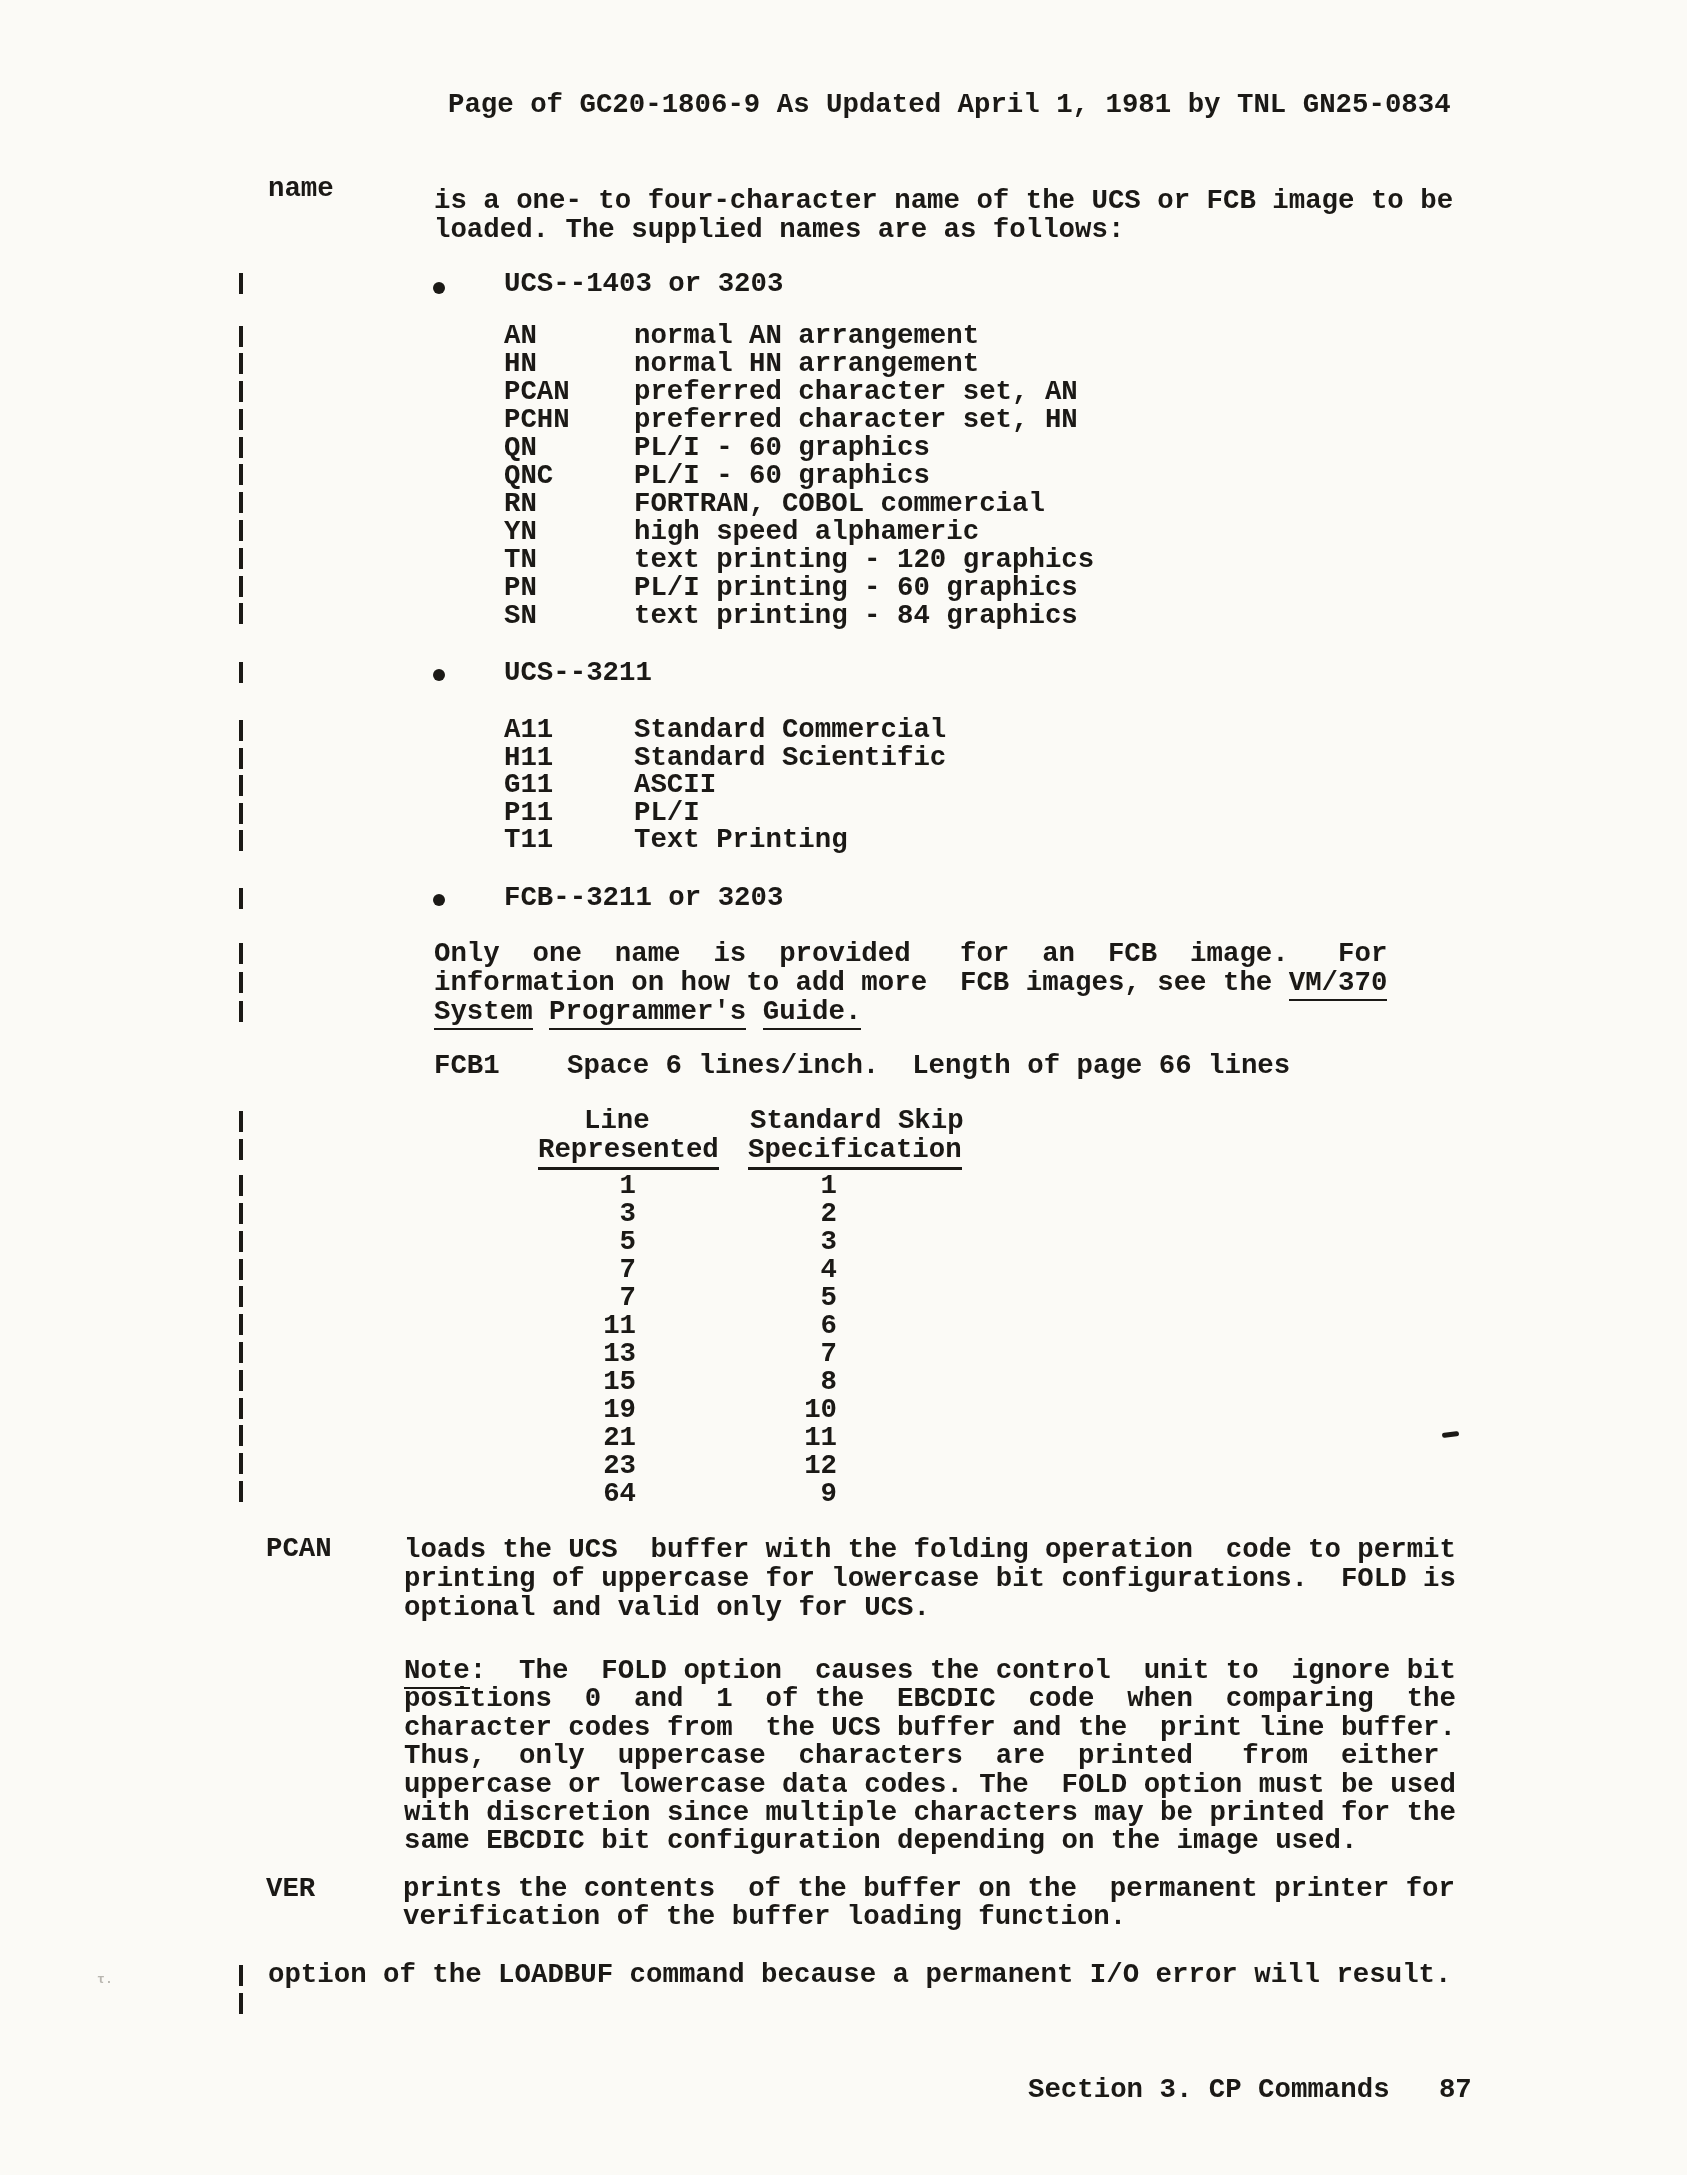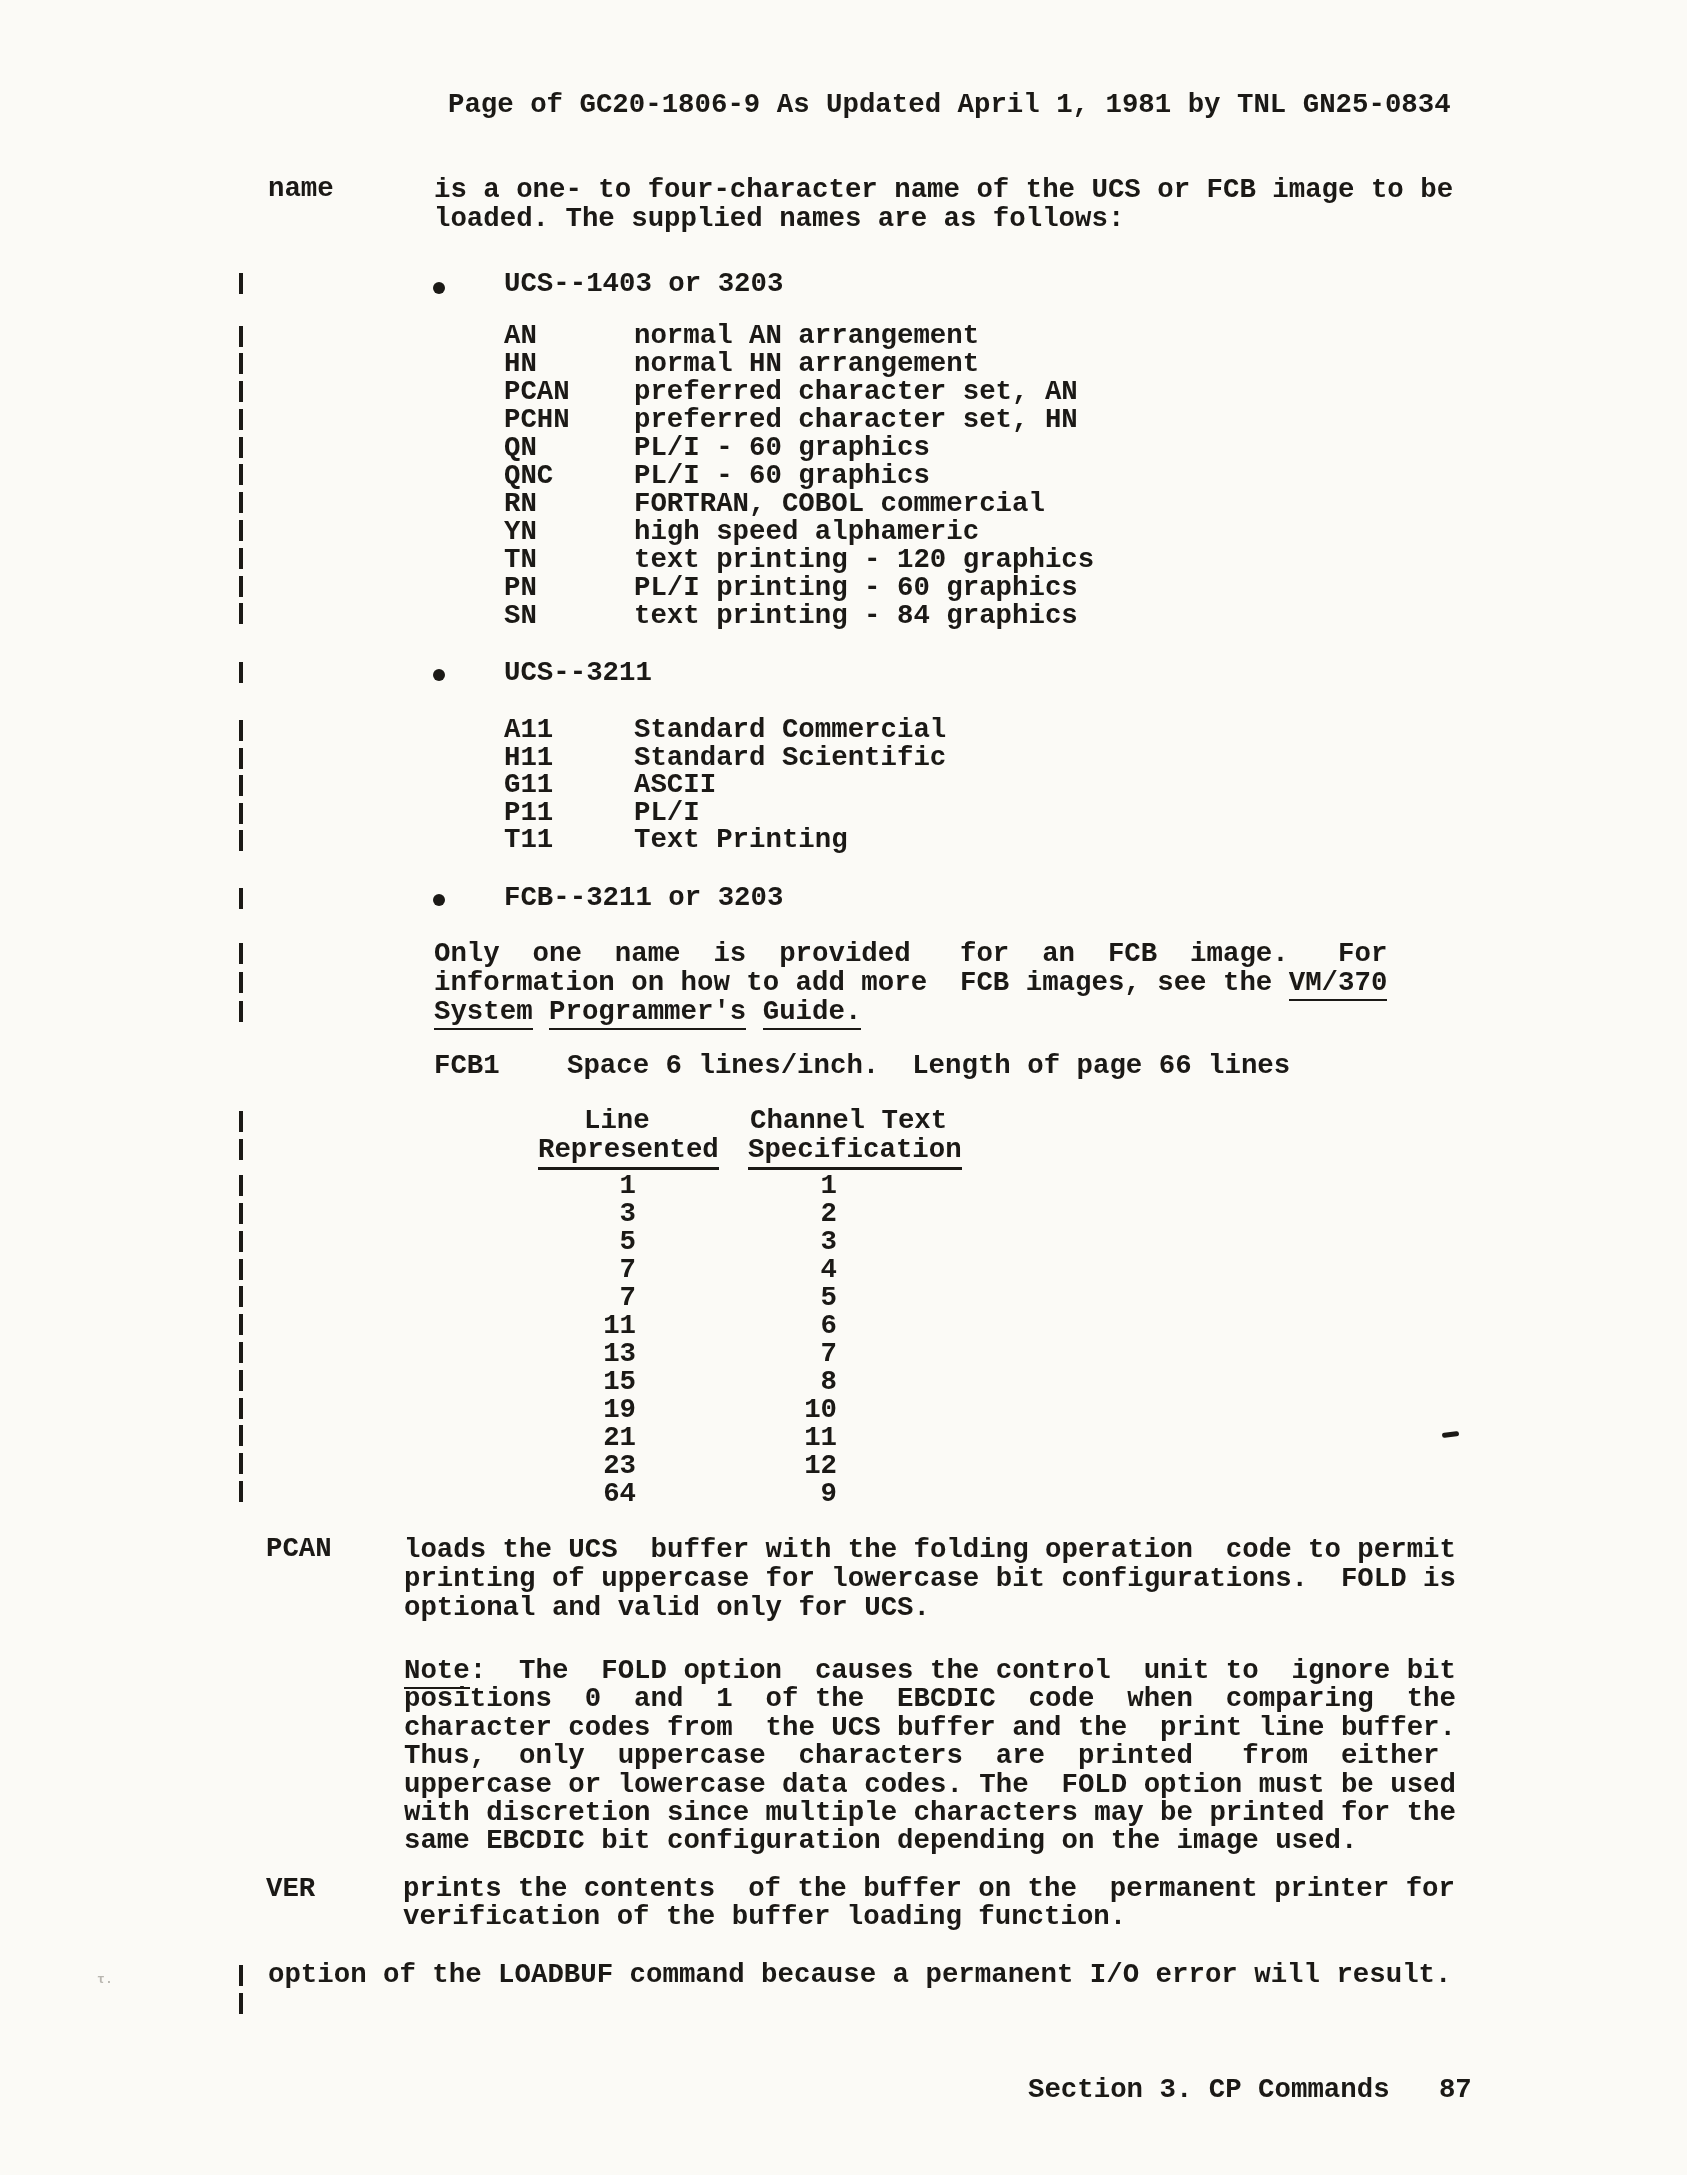--- a/index.html
+++ b/index.html
@@ -25,39 +25,39 @@
     font-size:13.2px;line-height:13.2px;}
 </style>
 </head>
 <body style="background: rgb(251, 250, 246);">
 
 <div id="page" style="background: rgb(251, 250, 246); color: rgb(27, 25, 22);">
 
   <div class="abs" style="left:448px;top:91px">Page of GC20-1806-9 As Updated April 1, 1981 by TNL GN25-0834</div>
 
   <div class="abs" style="left:268px;top:175px">name</div>
-  <div class="abs tblock" style="left:434px;top:175px"><div class="line" style="line-height: 29px; height: 29px;">is a one- to four-character name of the UCS or FCB image to be</div><div class="line" style="line-height: 29px; height: 29px;">loaded. The supplied names are as follows:</div></div>
+  <div class="abs tblock" style="left:434px;top:186px"><div class="line" style="line-height: 29px; height: 29px;">is a one- to four-character name of the UCS or FCB image to be</div><div class="line" style="line-height: 29px; height: 29px;">loaded. The supplied names are as follows:</div></div>
 
   <div class="blt" style="left:433px;top:282px"></div>
   <div class="abs" style="left:504px;top:270px">UCS--1403 or 3203</div>
   <div class="abs clist" style="left:504px;top:322px"><div class="line" style="line-height: 28px; height: 28px;"><span class="code">AN</span><span>normal AN arrangement</span></div><div class="line" style="line-height: 28px; height: 28px;"><span class="code">HN</span><span>normal HN arrangement</span></div><div class="line" style="line-height: 28px; height: 28px;"><span class="code">PCAN</span><span>preferred character set, AN</span></div><div class="line" style="line-height: 28px; height: 28px;"><span class="code">PCHN</span><span>preferred character set, HN</span></div><div class="line" style="line-height: 28px; height: 28px;"><span class="code">QN</span><span>PL/I - 60 graphics</span></div><div class="line" style="line-height: 28px; height: 28px;"><span class="code">QNC</span><span>PL/I - 60 graphics</span></div><div class="line" style="line-height: 28px; height: 28px;"><span class="code">RN</span><span>FORTRAN, COBOL commercial</span></div><div class="line" style="line-height: 28px; height: 28px;"><span class="code">YN</span><span>high speed alphameric</span></div><div class="line" style="line-height: 28px; height: 28px;"><span class="code">TN</span><span>text printing - 120 graphics</span></div><div class="line" style="line-height: 28px; height: 28px;"><span class="code">PN</span><span>PL/I printing - 60 graphics</span></div><div class="line" style="line-height: 28px; height: 28px;"><span class="code">SN</span><span>text printing - 84 graphics</span></div></div>
 
   <div class="blt" style="left:433px;top:669px"></div>
   <div class="abs" style="left:504px;top:659px">UCS--3211</div>
   <div class="abs clist" style="left:504px;top:716px"><div class="line" style="line-height: 27.5px; height: 27.5px;"><span class="code">A11</span><span>Standard Commercial</span></div><div class="line" style="line-height: 27.5px; height: 27.5px;"><span class="code">H11</span><span>Standard Scientific</span></div><div class="line" style="line-height: 27.5px; height: 27.5px;"><span class="code">G11</span><span>ASCII</span></div><div class="line" style="line-height: 27.5px; height: 27.5px;"><span class="code">P11</span><span>PL/I</span></div><div class="line" style="line-height: 27.5px; height: 27.5px;"><span class="code">T11</span><span>Text Printing</span></div></div>
 
   <div class="blt" style="left:433px;top:894px"></div>
   <div class="abs" style="left:504px;top:884px">FCB--3211 or 3203</div>
   <div class="abs tblock" style="left:434px;top:939px"><div class="line" style="line-height: 29px; height: 29px;">Only  one  name  is  provided   for  an  FCB  image.   For</div><div class="line" style="line-height: 29px; height: 29px;"><span>information on how to add more  FCB images, see the </span><span class="u">VM/370</span></div><div class="line" style="line-height: 29px; height: 29px;"><span class="u">System</span><span> </span><span class="u">Programmer's</span><span> </span><span class="u">Guide.</span></div></div>
 
   <div class="abs" style="left:434px;top:1052px">FCB1</div>
   <div class="abs" style="left:567px;top:1052px">Space 6 lines/inch.  Length of page 66 lines</div>
 
   <div class="abs" style="left:584px;top:1107px">Line</div>
-  <div class="abs" style="left:750px;top:1107px">Channel Text</div>
+  <div class="abs" style="left:750px;top:1107px">Standard Skip</div>
   <div class="abs" style="left:538px;top:1136px"><span class="hu">Represented</span></div>
   <div class="abs" style="left:748px;top:1136px"><span class="hu">Specification</span></div>
   <div class="abs tbl" style="left:538px;top:1172px"><div class="line" style="line-height: 28px; height: 28px;"><span class="c1">1</span><span class="c2">1</span></div><div class="line" style="line-height: 28px; height: 28px;"><span class="c1">3</span><span class="c2">2</span></div><div class="line" style="line-height: 28px; height: 28px;"><span class="c1">5</span><span class="c2">3</span></div><div class="line" style="line-height: 28px; height: 28px;"><span class="c1">7</span><span class="c2">4</span></div><div class="line" style="line-height: 28px; height: 28px;"><span class="c1">7</span><span class="c2">5</span></div><div class="line" style="line-height: 28px; height: 28px;"><span class="c1">11</span><span class="c2">6</span></div><div class="line" style="line-height: 28px; height: 28px;"><span class="c1">13</span><span class="c2">7</span></div><div class="line" style="line-height: 28px; height: 28px;"><span class="c1">15</span><span class="c2">8</span></div><div class="line" style="line-height: 28px; height: 28px;"><span class="c1">19</span><span class="c2">10</span></div><div class="line" style="line-height: 28px; height: 28px;"><span class="c1">21</span><span class="c2">11</span></div><div class="line" style="line-height: 28px; height: 28px;"><span class="c1">23</span><span class="c2">12</span></div><div class="line" style="line-height: 28px; height: 28px;"><span class="c1">64</span><span class="c2">9</span></div></div>
 
   <div class="abs" style="left:266px;top:1535px">PCAN</div>
   <div class="abs tblock" style="left:404px;top:1535px"><div class="line" style="line-height: 29px; height: 29px;">loads the UCS  buffer with the folding operation  code to permit</div><div class="line" style="line-height: 29px; height: 29px;">printing of uppercase for lowercase bit configurations.  FOLD is</div><div class="line" style="line-height: 29px; height: 29px;">optional and valid only for UCS.</div></div>
   <div class="abs tblock" style="left:404px;top:1657px"><div class="line" style="line-height: 28.4px; height: 28.4px;"><span class="u">Note</span><span>:  The  FOLD option  causes the control  unit to  ignore bit</span></div><div class="line" style="line-height: 28.4px; height: 28.4px;">positions  0  and  1  of the  EBCDIC  code  when  comparing  the</div><div class="line" style="line-height: 28.4px; height: 28.4px;">character codes from  the UCS buffer and the  print line buffer.</div><div class="line" style="line-height: 28.4px; height: 28.4px;">Thus,  only  uppercase  characters  are  printed   from  either</div><div class="line" style="line-height: 28.4px; height: 28.4px;">uppercase or lowercase data codes. The  FOLD option must be used</div><div class="line" style="line-height: 28.4px; height: 28.4px;">with discretion since multiple characters may be printed for the</div><div class="line" style="line-height: 28.4px; height: 28.4px;">same EBCDIC bit configuration depending on the image used.</div></div>
 
   <div class="abs" style="left:266px;top:1875px">VER</div>
   <div class="abs tblock" style="left:403px;top:1875px"><div class="line" style="line-height: 28px; height: 28px;">prints the contents  of the buffer on the  permanent printer for</div><div class="line" style="line-height: 28px; height: 28px;">verification of the buffer loading function.</div></div>

